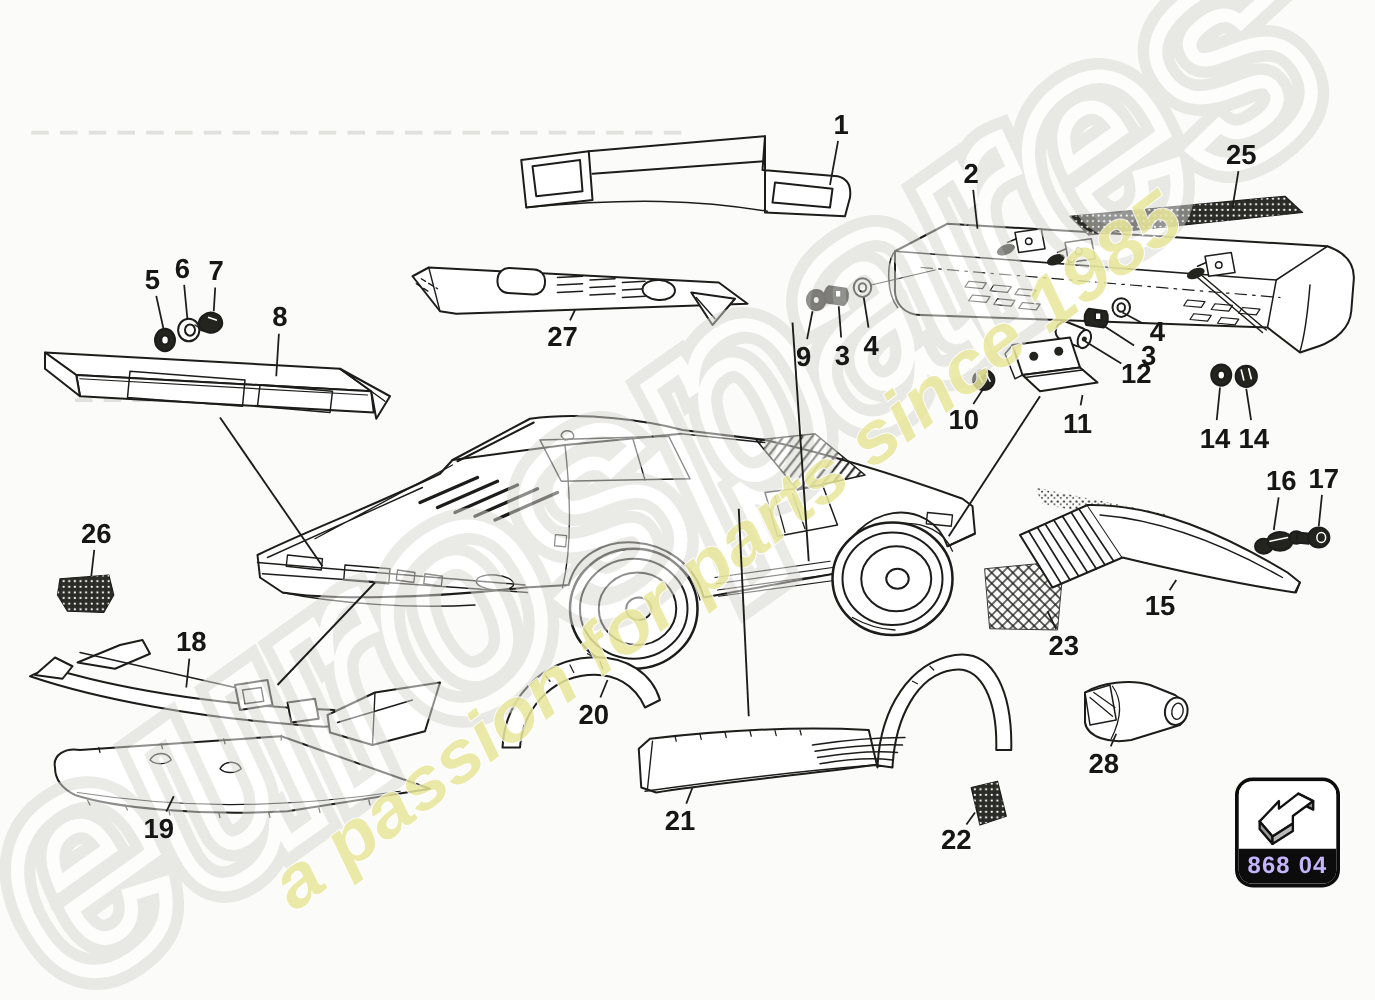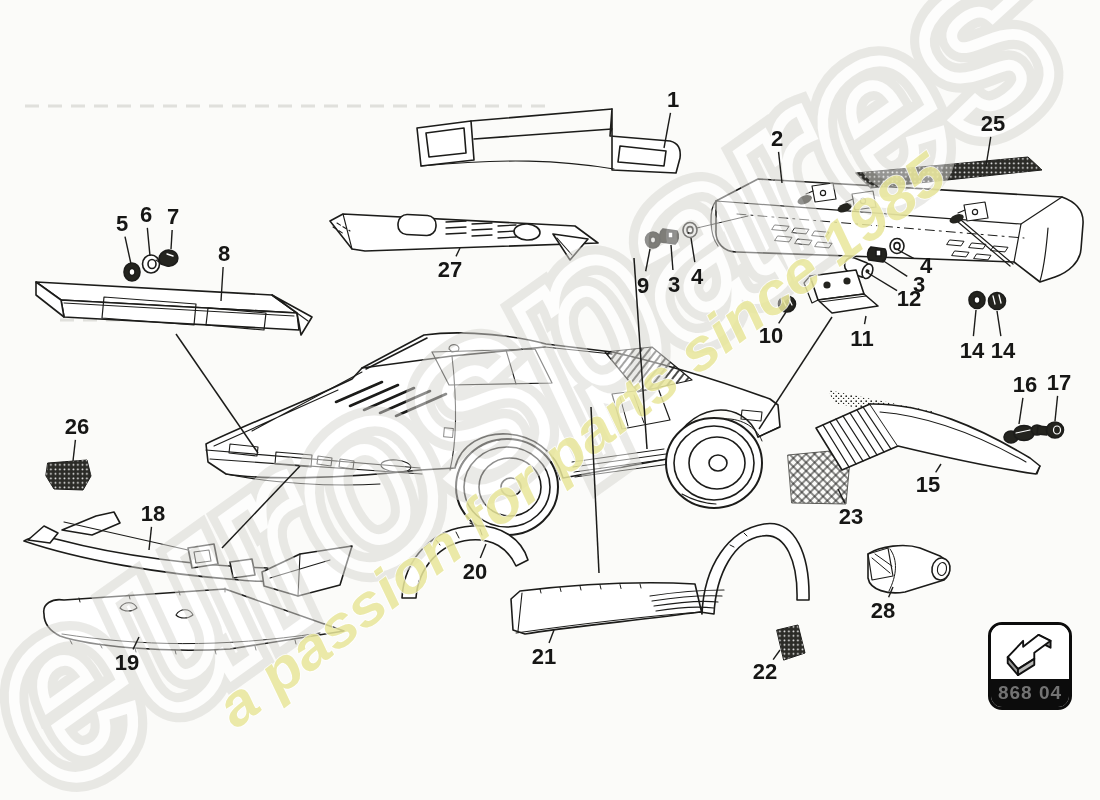--- a/index.html
+++ b/index.html
@@ -14,21 +14,21 @@
   .wm-tag{font:italic 700 58px "Liberation Sans",sans-serif;fill:#e9e79b;stroke:#ffffff;stroke-width:1.6px;paint-order:stroke;}
   .callout{font:700 22px "Liberation Sans",sans-serif;fill:#161615;}
   
   .badge{
     position:absolute;left:988px;top:622px;width:84px;height:88px;
     border:3px solid #0c0c0c;border-radius:14px;background:#ffffff;
     overflow:hidden;display:flex;flex-direction:column;box-sizing:border-box;
   }
   .badge-top{flex:1;display:flex;align-items:center;justify-content:center;background:#fff;}
   .badge-bar{
-    height:28px;background:#0c0c0c;color:#737373;font-weight:700;font-size:19px;
+    height:28px;background:#0c0c0c;color:#c4b5fd;font-weight:700;font-size:19px;
     display:flex;align-items:center;justify-content:center;letter-spacing:1px;
     font-family:"Liberation Sans",sans-serif;
   }
 </style>
 </head>
 <body>
 
 <div class="stage">
 <svg class="diagram" width="1100" height="800" viewBox="0 0 1100 800">
   <defs>

